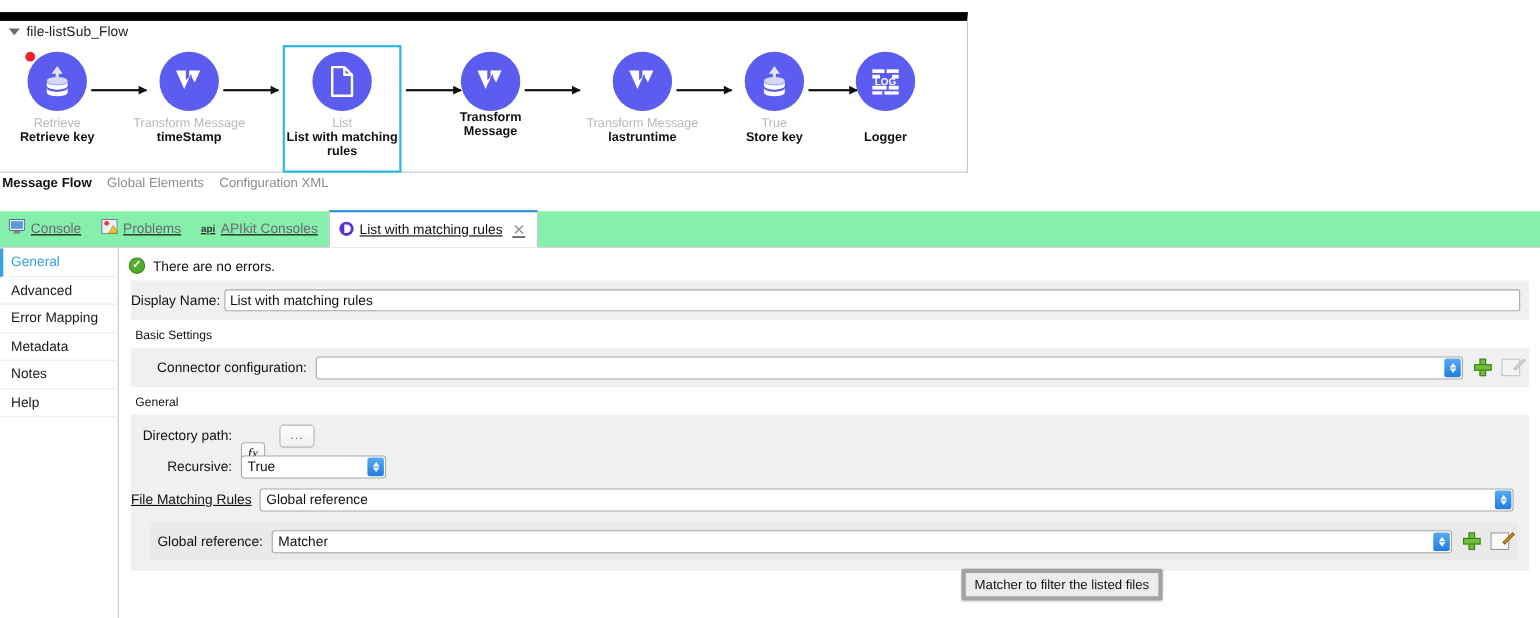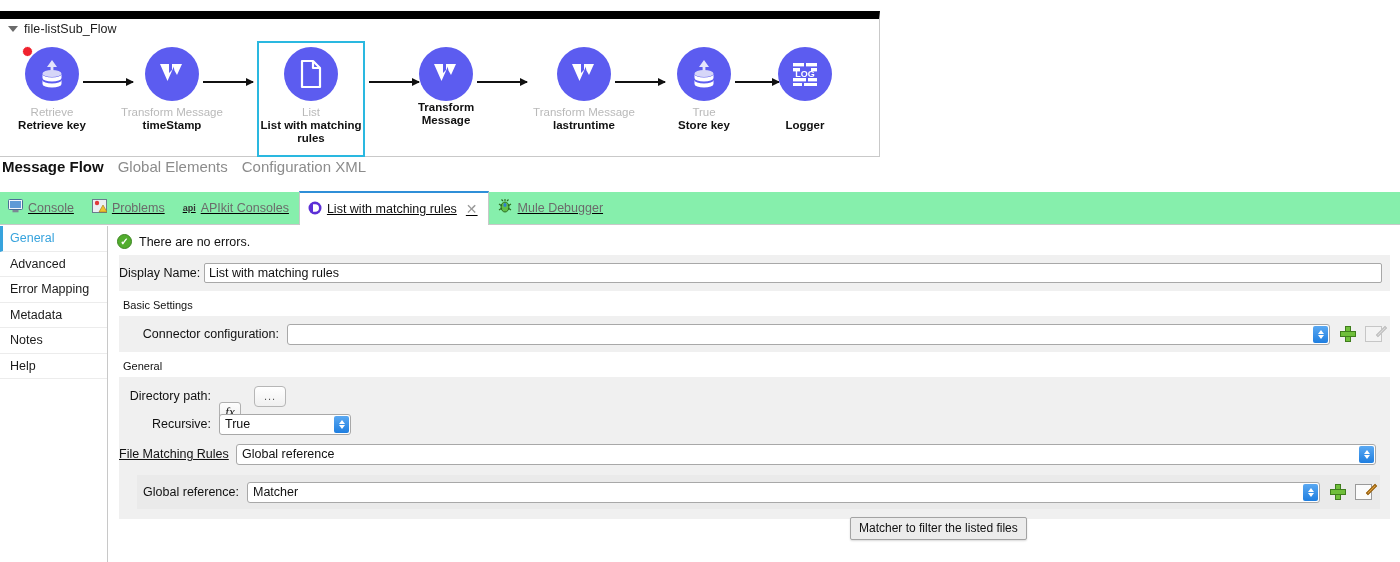--- a/index.html
+++ b/index.html
@@ -106,21 +106,21 @@
 
   
   #view-tabs {
     position: absolute;
     left: 0; top: 155px;
     height: 22px;
     display: flex;
     align-items: center;
     gap: 14px;
     padding-left: 2px;
-    font-size: 15px;
+    font-size: 12px;
   }
   #view-tabs .vt { color: #8c8c8c; cursor: default; }
   #view-tabs .vt.active { color: #111; font-weight: bold; }
 
   
   #panel-tabs {
     position: absolute;
     left: 0; top: 192px; right: 0;
     height: 33px;
     border-bottom: 1px solid #c8c8c8;
@@ -324,23 +324,23 @@
     right: -2px; top: -2px;
     width: 3px; height: 13px;
     background: #e8a43c;
     border: 1px solid #8a5a12;
     transform: rotate(45deg);
   }
   .edit-btn.dim .pencil { background: #dcdcdc; border-color: #bdbdbd; }
 
   #tooltip {
     position: absolute;
-    left: 850px; top: 517px;
+    left: 874px; top: 517px;
     background: #ececec;
-    border: 1px solid #a3a3a3;
+    border: 4px solid #a3a3a3;
     border-radius: 2px;
     font-size: 12px;
     color: #111;
     padding: 3px 8px 4px;
     box-shadow: 0 1px 2px rgba(0,0,0,.15);
     white-space: nowrap;
   }
 </style>
 </head>
 <body>
@@ -485,30 +485,20 @@
   </div>
   <div class="ptab active">
     <span>
       <svg width="14" height="14" viewBox="0 0 14 14">
           <circle cx="7" cy="7" r="6.5" fill="#5c2fd6"></circle>
           <path d="M5 3.2 h2.2 a3.8 3.8 0 0 1 0 7.6 H5 z" fill="#ffffff"></path>
         </svg>
     </span>
     <span>List with matching rules</span>
     <span class="ptab-close">✕</span>
-  </div>
-  <div class="ptab">
-    <span>
-      <svg width="16" height="15" viewBox="0 0 16 15">
-          <ellipse cx="8" cy="8" rx="4" ry="5" fill="#5fbf4a" stroke="#2c6b20"></ellipse>
-          <path d="M2 5 L5 7 M2 11 L5 9 M14 5 L11 7 M14 11 L11 9 M8 2 L8 0 M6 2 L4.5 0.5 M10 2 L11.5 0.5" stroke="#2c6b20" stroke-width="1.2" fill="none"></path>
-          <ellipse cx="8" cy="6" rx="1.6" ry="2" fill="#2f7fd0"></ellipse>
-        </svg>
-    </span>
-    <span>Mule Debugger</span>
   </div>
 </div>
 
 <div id="prop-nav">
   <div class="nav-item active">
       <span>General</span>
     </div>
   <div class="nav-item">
       <span>Advanced</span>
     </div>

